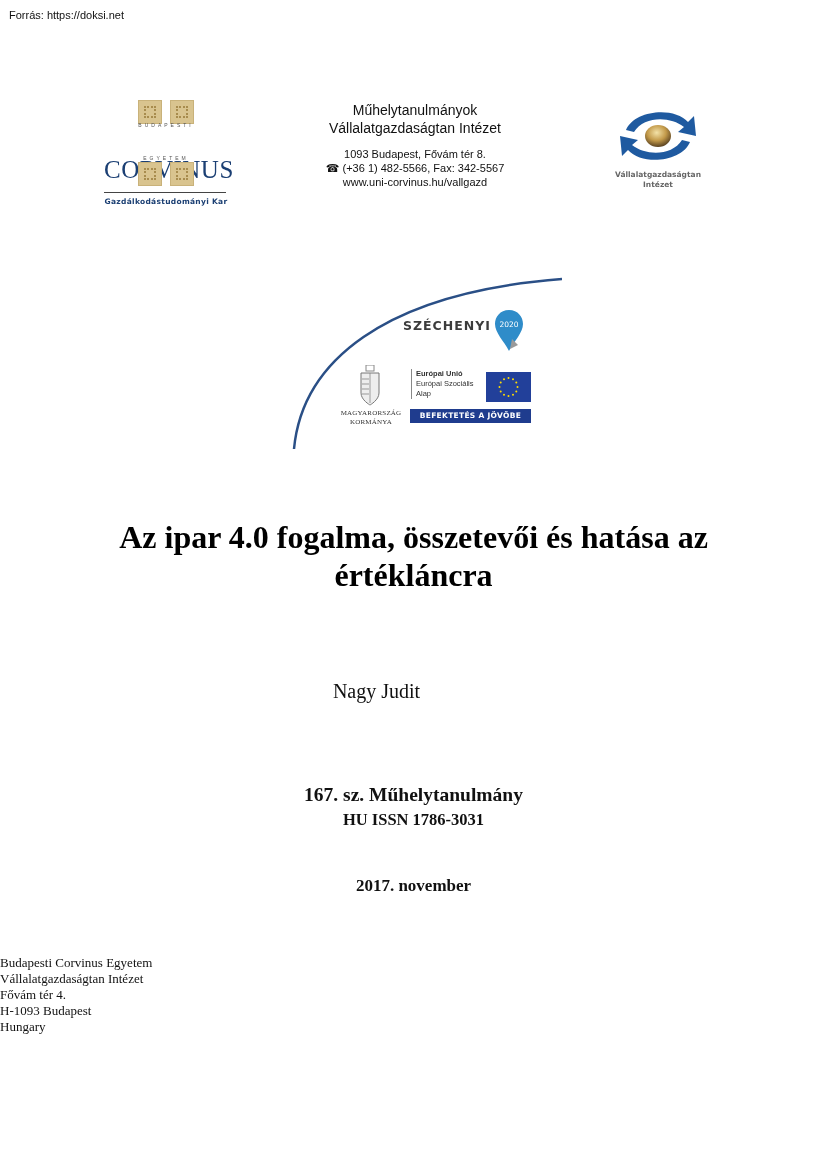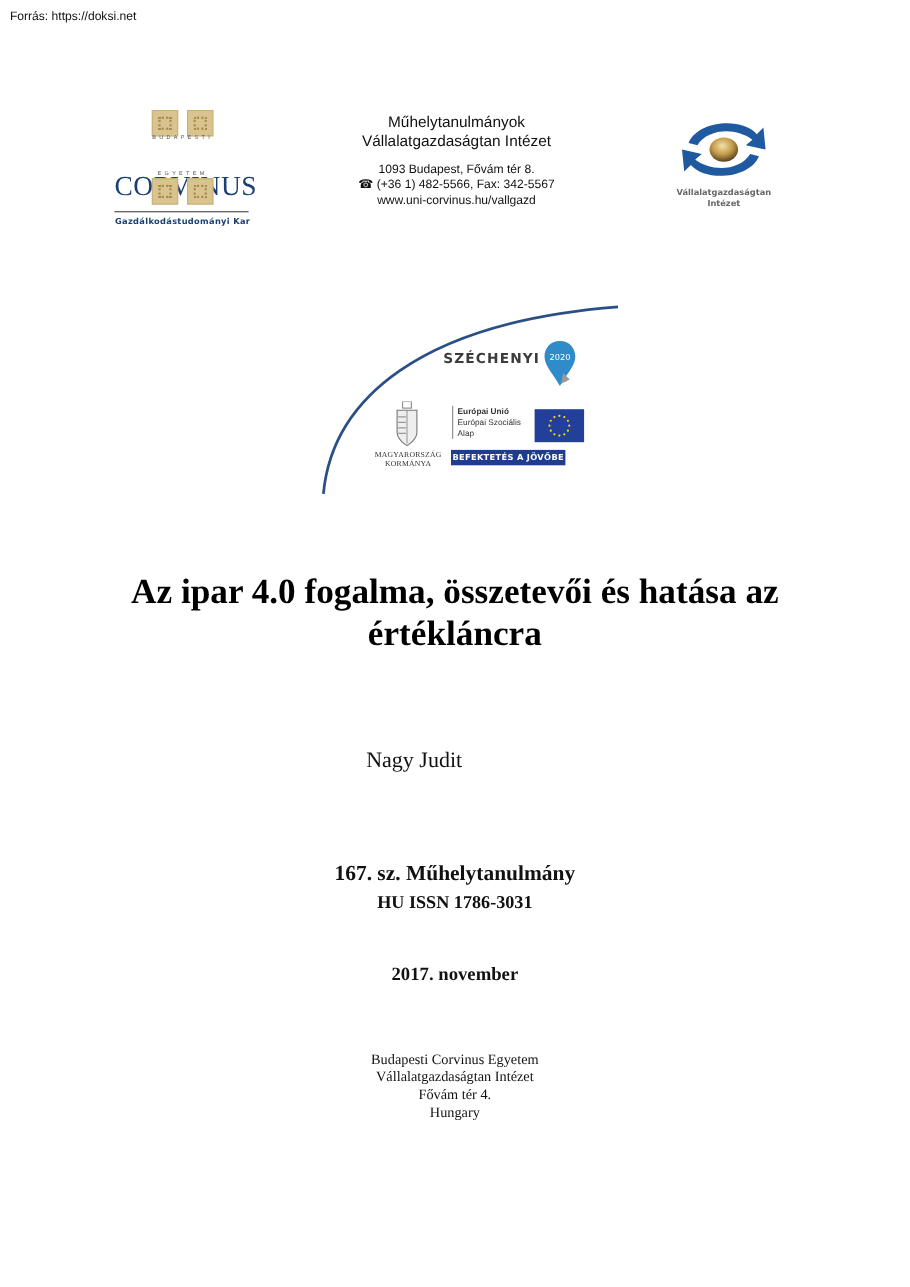--- a/index.html
+++ b/index.html
@@ -25,30 +25,30 @@
   
   .vgi { left: 608px; top: 104px; width: 104px; height: 90px; }
   .vgi-label { position: absolute; top: 66px; left: 0; width: 100px; text-align: center; font-family: "DejaVu Sans", sans-serif; font-size: 7.5px; font-weight: bold; color: #666; line-height: 10px; }
 
   
   .banner { left: 272px; top: 253px; width: 290px; height: 200px; }
   .sz-text { position: absolute; left: 131px; top: 65px; font-family: "DejaVu Sans", sans-serif; font-weight: bold; font-size: 12.5px; letter-spacing: 1px; color: #3c3c3c; }
   .eu-label { position: absolute; left: 139px; top: 116px; border-left: 1px solid #888; padding-left: 4px; font-family: "Liberation Sans", sans-serif; font-size: 7.5px; line-height: 10px; color: #333; }
   .eu-label b { font-weight: bold; }
   .eu-flag { position: absolute; left: 214px; top: 119px; width: 45px; height: 30px; background: #22409a; }
-  .bef { position: absolute; left: 138px; top: 156px; width: 104px; height: 14px; background: #1f3c8e; color: #fff; font-family: "DejaVu Sans", sans-serif; font-size: 7.5px; font-weight: bold; letter-spacing: 0.3px; text-align: center; line-height: 14px; }
+  .bef { position: absolute; left: 138px; top: 156px; width: 121px; height: 14px; background: #1f3c8e; color: #fff; font-family: "DejaVu Sans", sans-serif; font-size: 7.5px; font-weight: bold; letter-spacing: 0.3px; text-align: center; line-height: 14px; }
   .magy { position: absolute; left: 64px; top: 156px; width: 70px; text-align: center; font-family: "Liberation Serif", serif; font-size: 7px; line-height: 9px; color: #333; letter-spacing: 0.2px; }
 
   
   .title { left: 60px; top: 518px; width: 707px; text-align: center; font-family: "Liberation Serif", serif; font-weight: bold; font-size: 32px; line-height: 38px; color: #000; }
   .author { left: 0; top: 680px; width: 753px; text-align: center; font-family: "Liberation Serif", serif; font-size: 20px; color: #111; }
   .series { left: 0; top: 784px; width: 827px; text-align: center; font-family: "Liberation Serif", serif; font-weight: bold; font-size: 19.5px; color: #111; }
   .issn { left: 0; top: 810px; width: 827px; text-align: center; font-family: "Liberation Serif", serif; font-weight: bold; font-size: 16.5px; color: #111; }
   .date { left: 0; top: 876px; width: 827px; text-align: center; font-family: "Liberation Serif", serif; font-weight: bold; font-size: 17px; color: #111; }
-  .address { left: 0; top: 955px; width: 827px; text-align: center; font-family: "Liberation Serif", serif; font-size: 13px; line-height: 16px; color: #111; }
+  .address { left: 0; top: 955px; width: 827px; font-family: "Liberation Serif", serif; font-size: 13px; line-height: 16px; color: #111; }
 </style>
 </head>
 <body>
 
 <div class="abs source">Forrás: https://doksi.net</div>
 
 <div class="abs corvinus">
   <div class="orn" style="left:34px;top:0;"></div>
   <div class="orn" style="left:66px;top:0;"></div>
   <div class="corv-small" style="top:22px;">BUDAPESTI</div>
@@ -151,14 +151,15 @@
 
 <div class="abs author">Nagy Judit</div>
 <div class="abs series">167. sz. Műhelytanulmány</div>
 <div class="abs issn">HU ISSN 1786-3031</div>
 <div class="abs date">2017. november</div>
 
 <div class="abs address">
   <div>Budapesti Corvinus Egyetem</div>
   <div>Vállalatgazdaságtan Intézet</div>
   <div>Fővám tér 4.</div>
+  <div>H-1093 Budapest</div>
   <div>Hungary</div>
 </div>
 
 </body></html>

